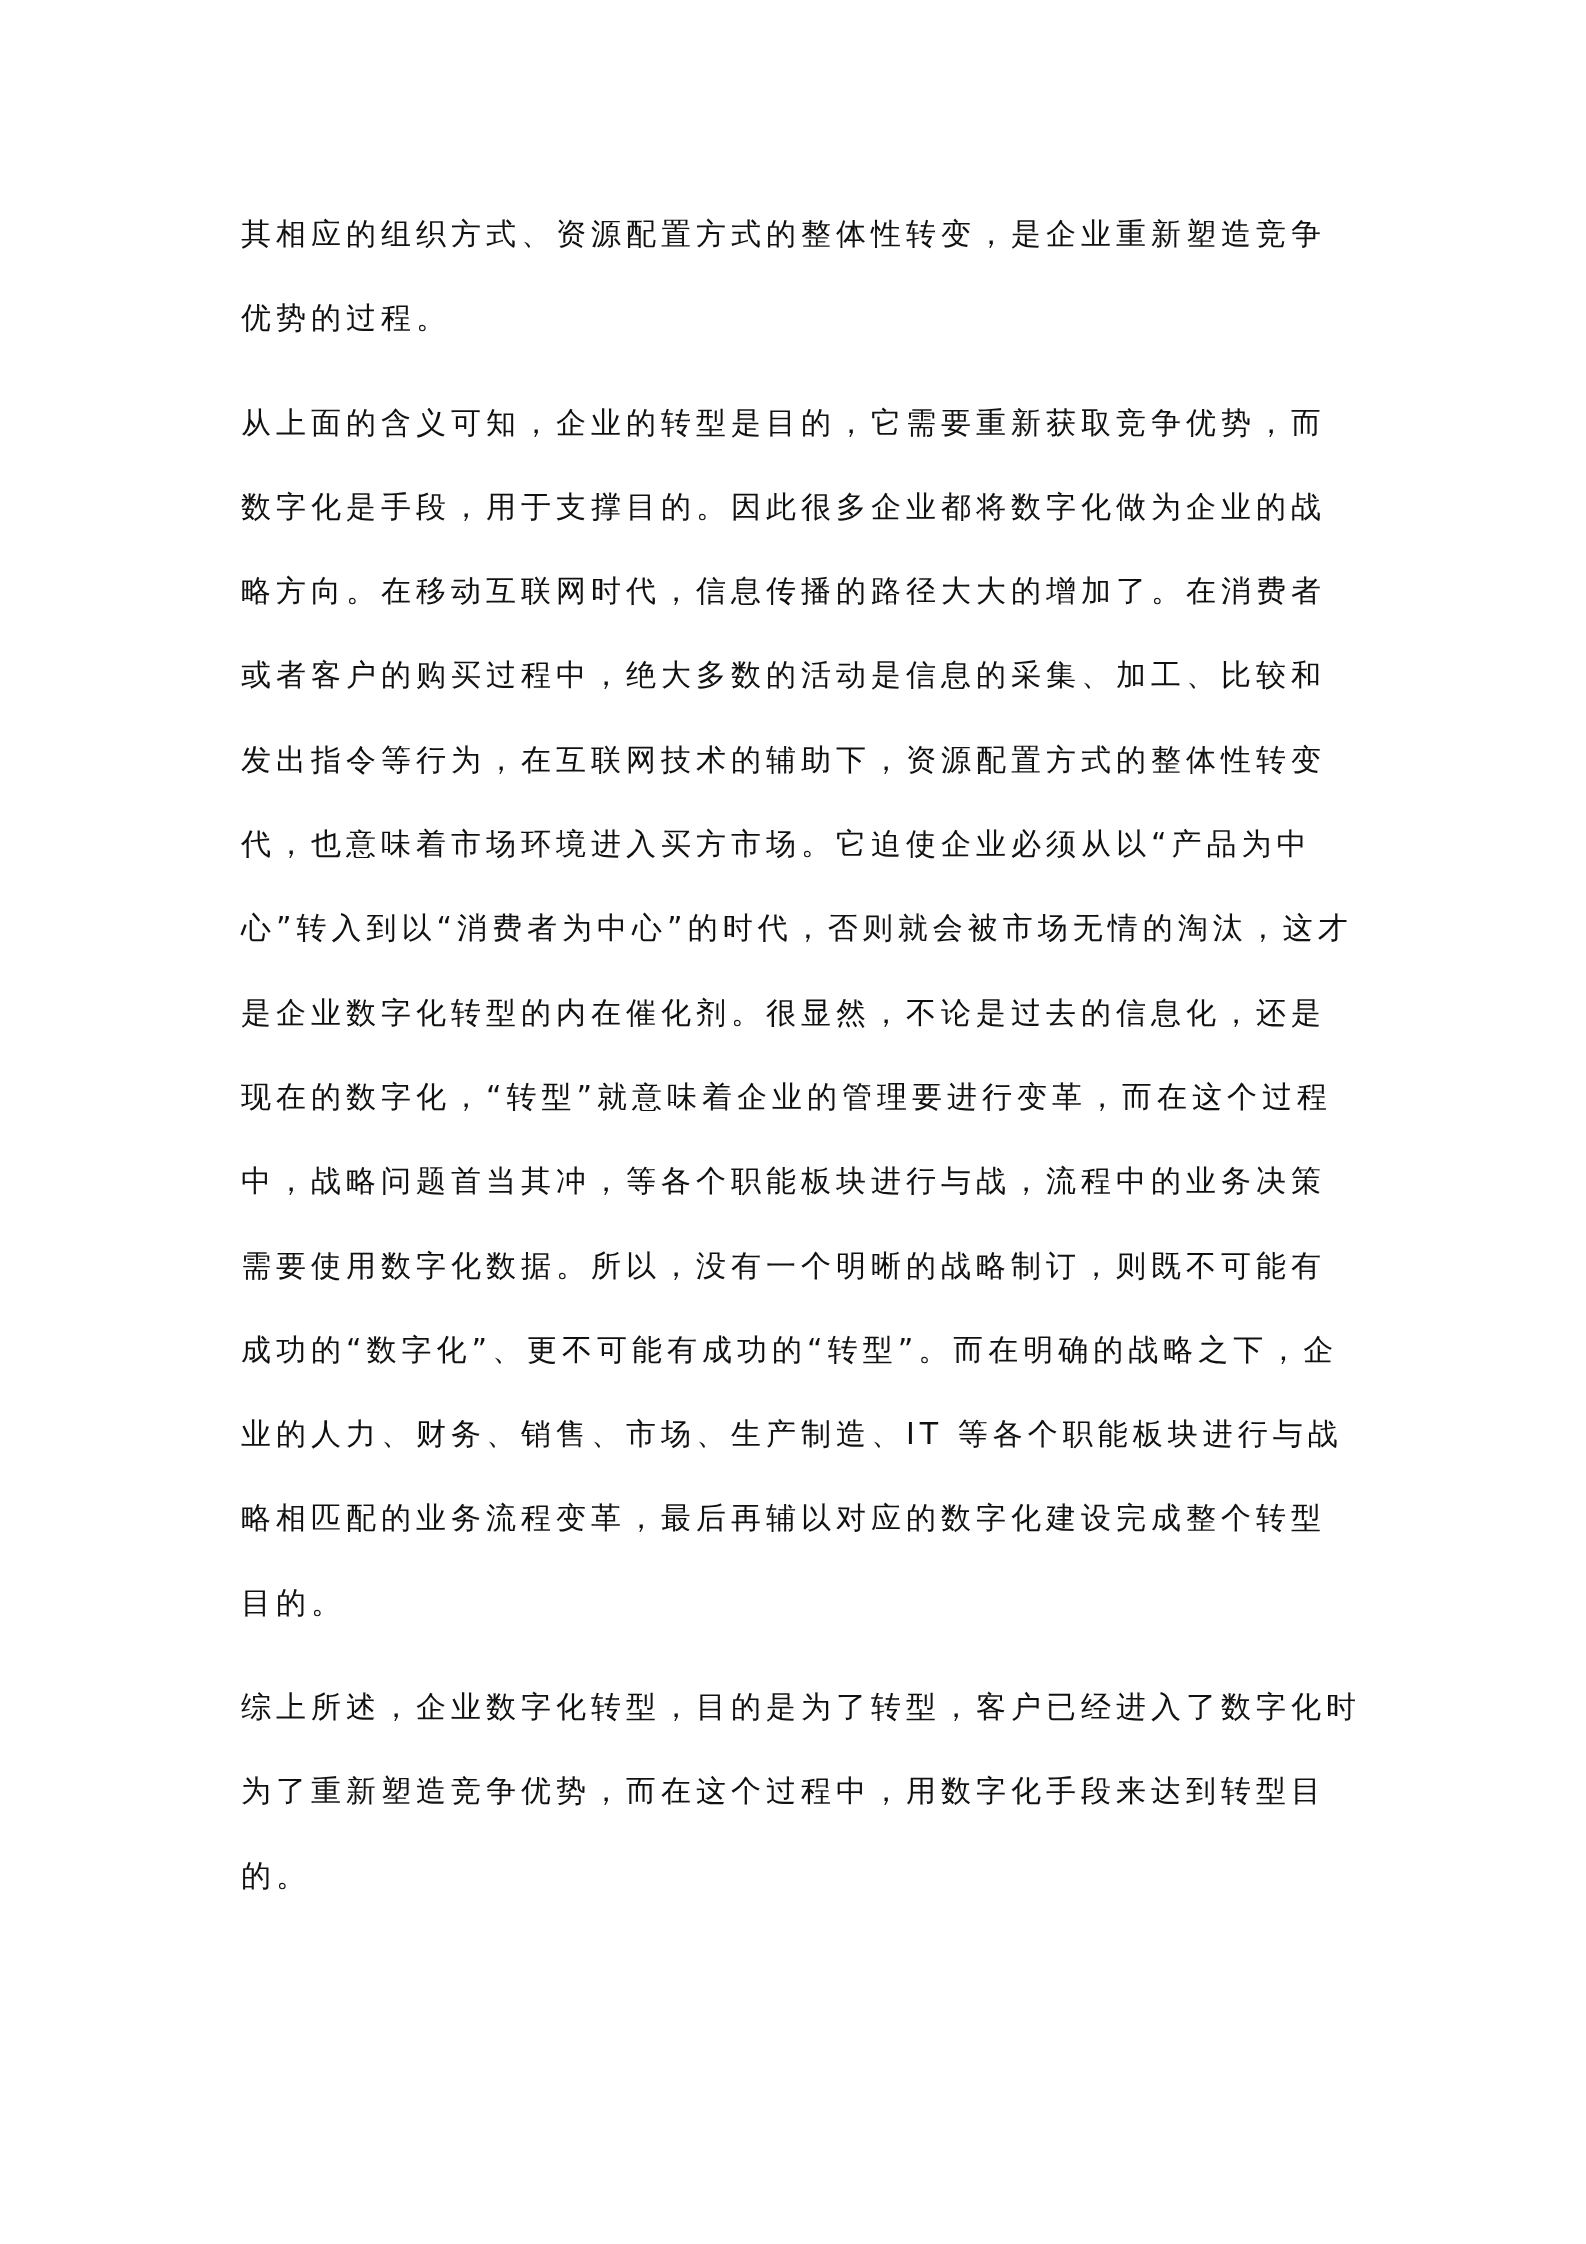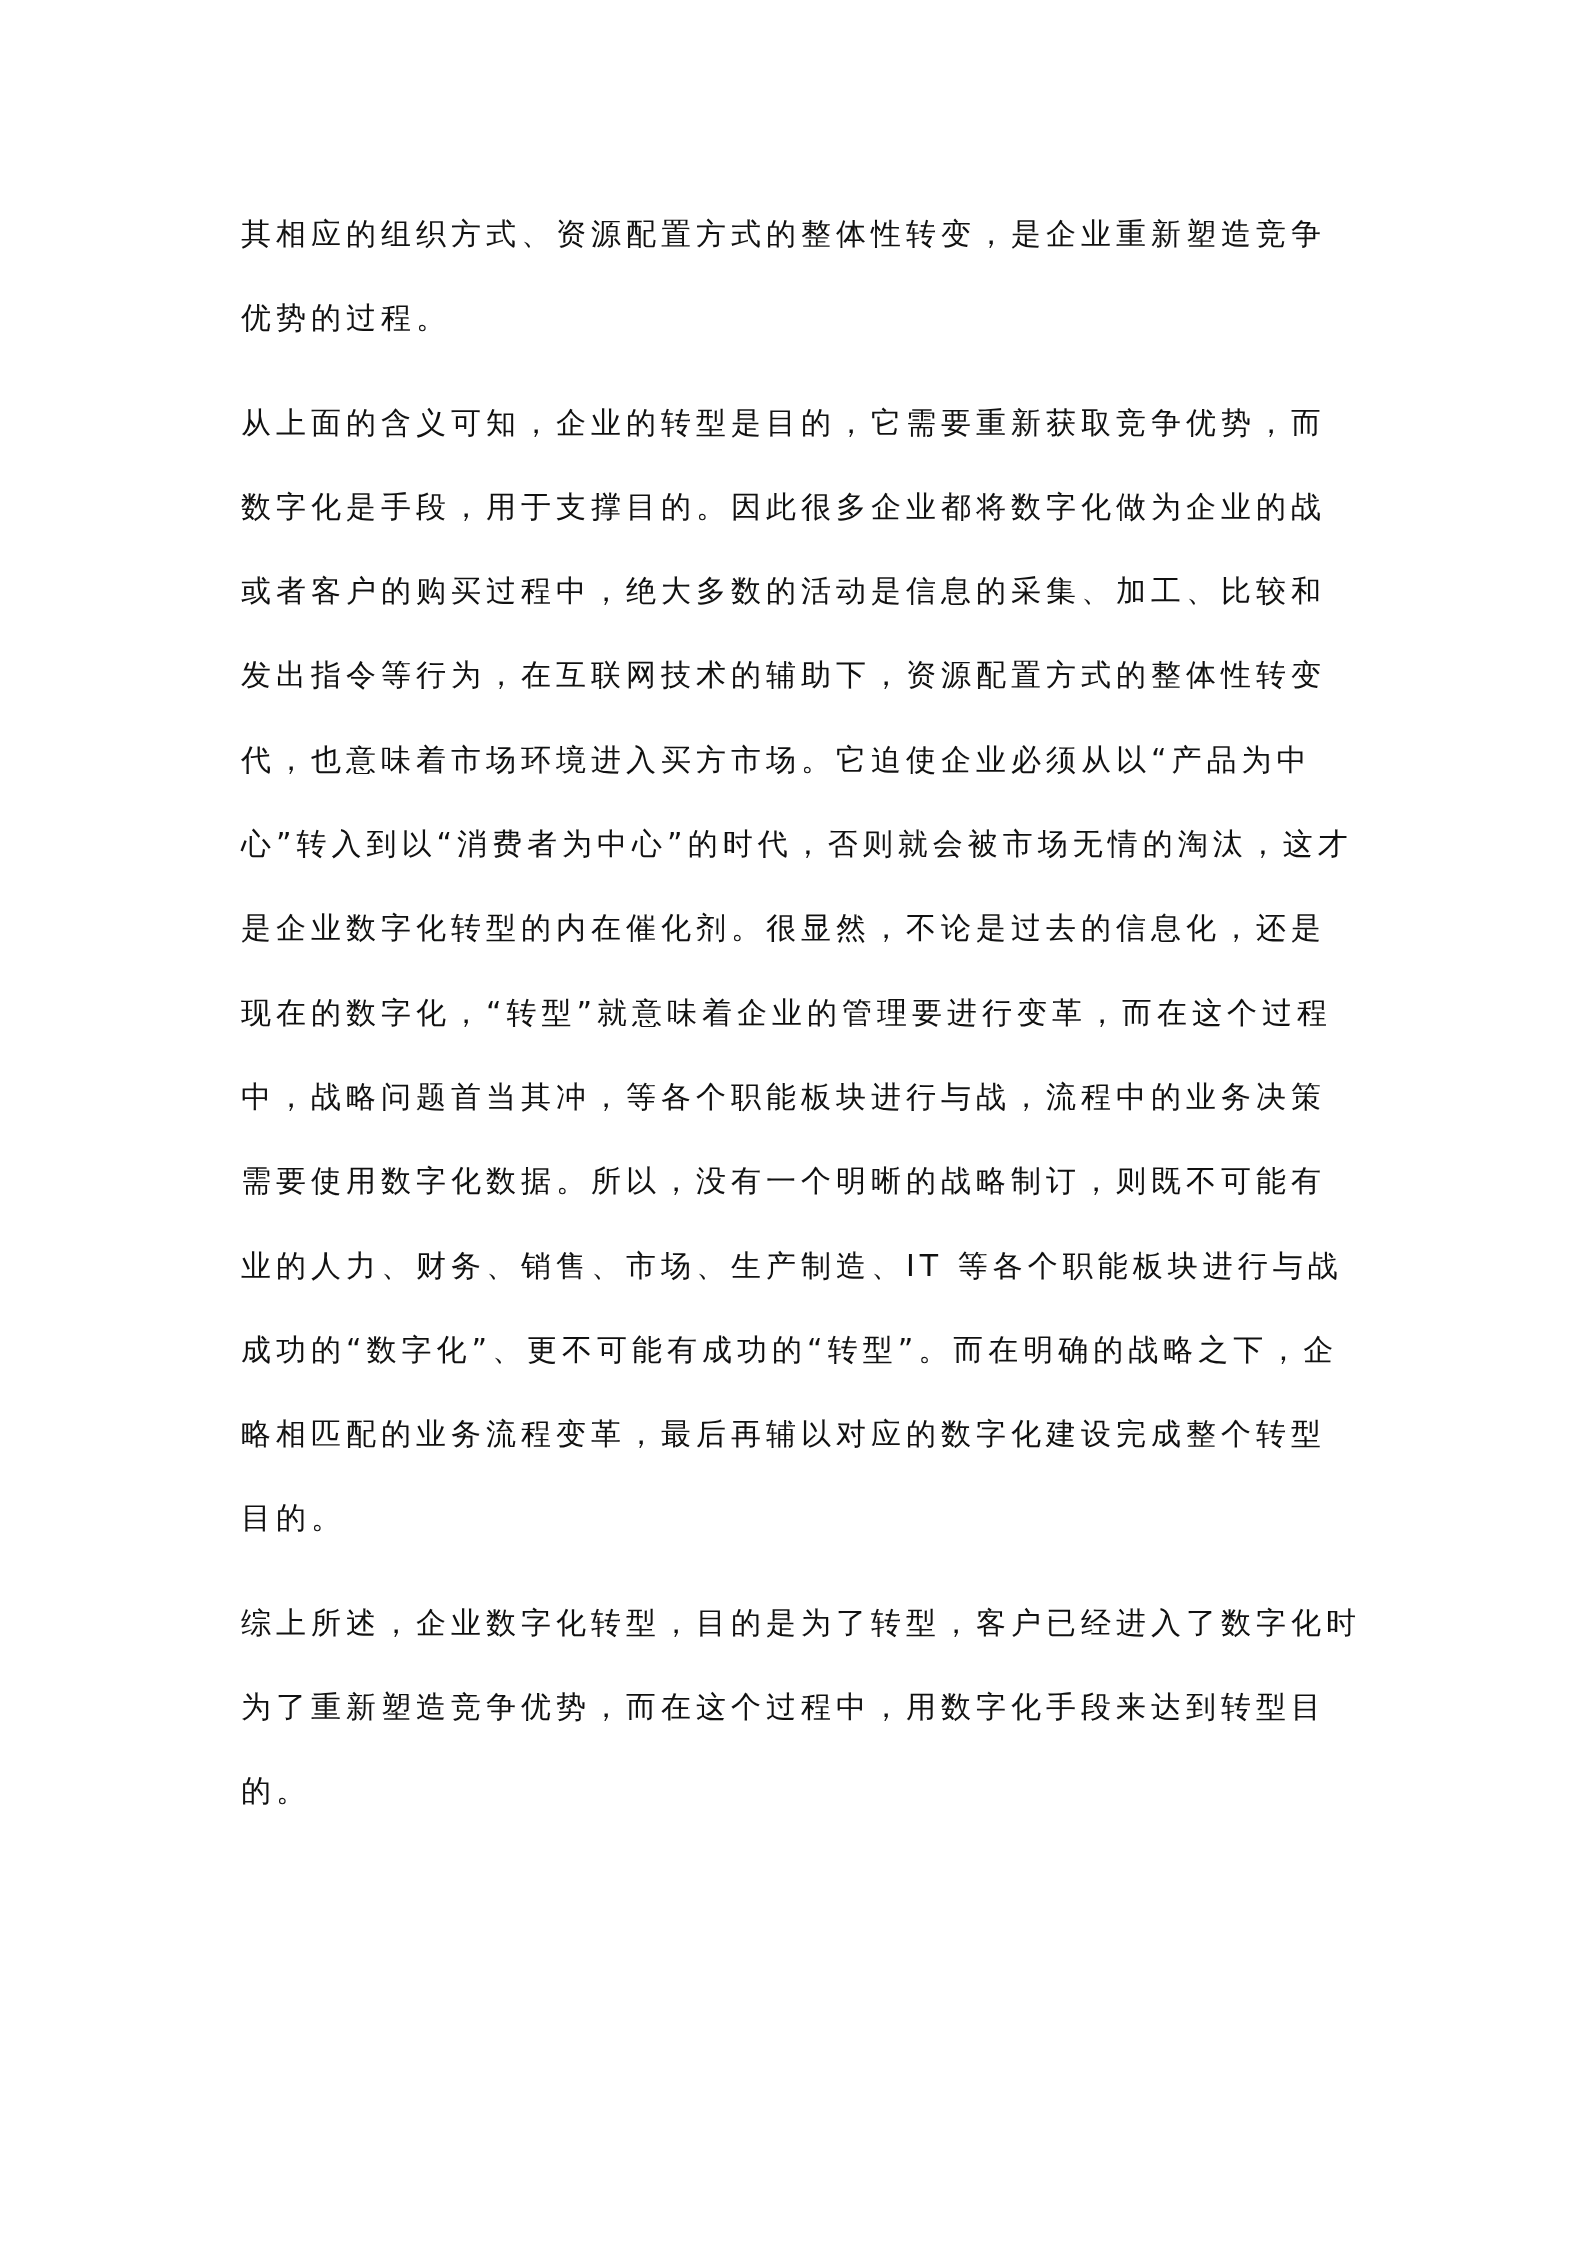--- a/index.html
+++ b/index.html
@@ -48,30 +48,31 @@
   <div class="content">
 
     <p class="para">
       <span class="line">其相应的组织方式、资源配置方式的整体性转变，是企业重新塑造竞争</span>
       <span class="line">优势的过程。</span>
     </p>
 
     <p class="para">
       <span class="line">从上面的含义可知，企业的转型是目的，它需要重新获取竞争优势，而</span>
       <span class="line">数字化是手段，用于支撑目的。因此很多企业都将数字化做为企业的战</span>
+      <span class="line">略方向。在移动互联网时代，信息传播的路径大大的增加了。在消费者</span>
       <span class="line">或者客户的购买过程中，绝大多数的活动是信息的采集、加工、比较和</span>
       <span class="line">发出指令等行为，在互联网技术的辅助下，资源配置方式的整体性转变</span>
       <span class="line">代，也意味着市场环境进入买方市场。它迫使企业必须从以“产品为中</span>
       <span class="line">心”转入到以“消费者为中心”的时代，否则就会被市场无情的淘汰，这才</span>
       <span class="line">是企业数字化转型的内在催化剂。很显然，不论是过去的信息化，还是</span>
       <span class="line">现在的数字化，“转型”就意味着企业的管理要进行变革，而在这个过程</span>
       <span class="line">中，战略问题首当其冲，等各个职能板块进行与战，流程中的业务决策</span>
       <span class="line">需要使用数字化数据。所以，没有一个明晰的战略制订，则既不可能有</span>
+      <span class="line">成功的“数字化”、更不可能有成功的“转型”。而在明确的战略之下，企</span>
       <span class="line">业的人力、财务、销售、市场、生产制造、IT 等各个职能板块进行与战</span>
-      <span class="line">成功的“数字化”、更不可能有成功的“转型”。而在明确的战略之下，企</span>
       <span class="line">略相匹配的业务流程变革，最后再辅以对应的数字化建设完成整个转型</span>
       <span class="line">目的。</span>
     </p>
 
     <p class="para">
       <span class="line">综上所述，企业数字化转型，目的是为了转型，客户已经进入了数字化时</span>
       <span class="line">为了重新塑造竞争优势，而在这个过程中，用数字化手段来达到转型目</span>
       <span class="line">的。</span>
     </p>
 

